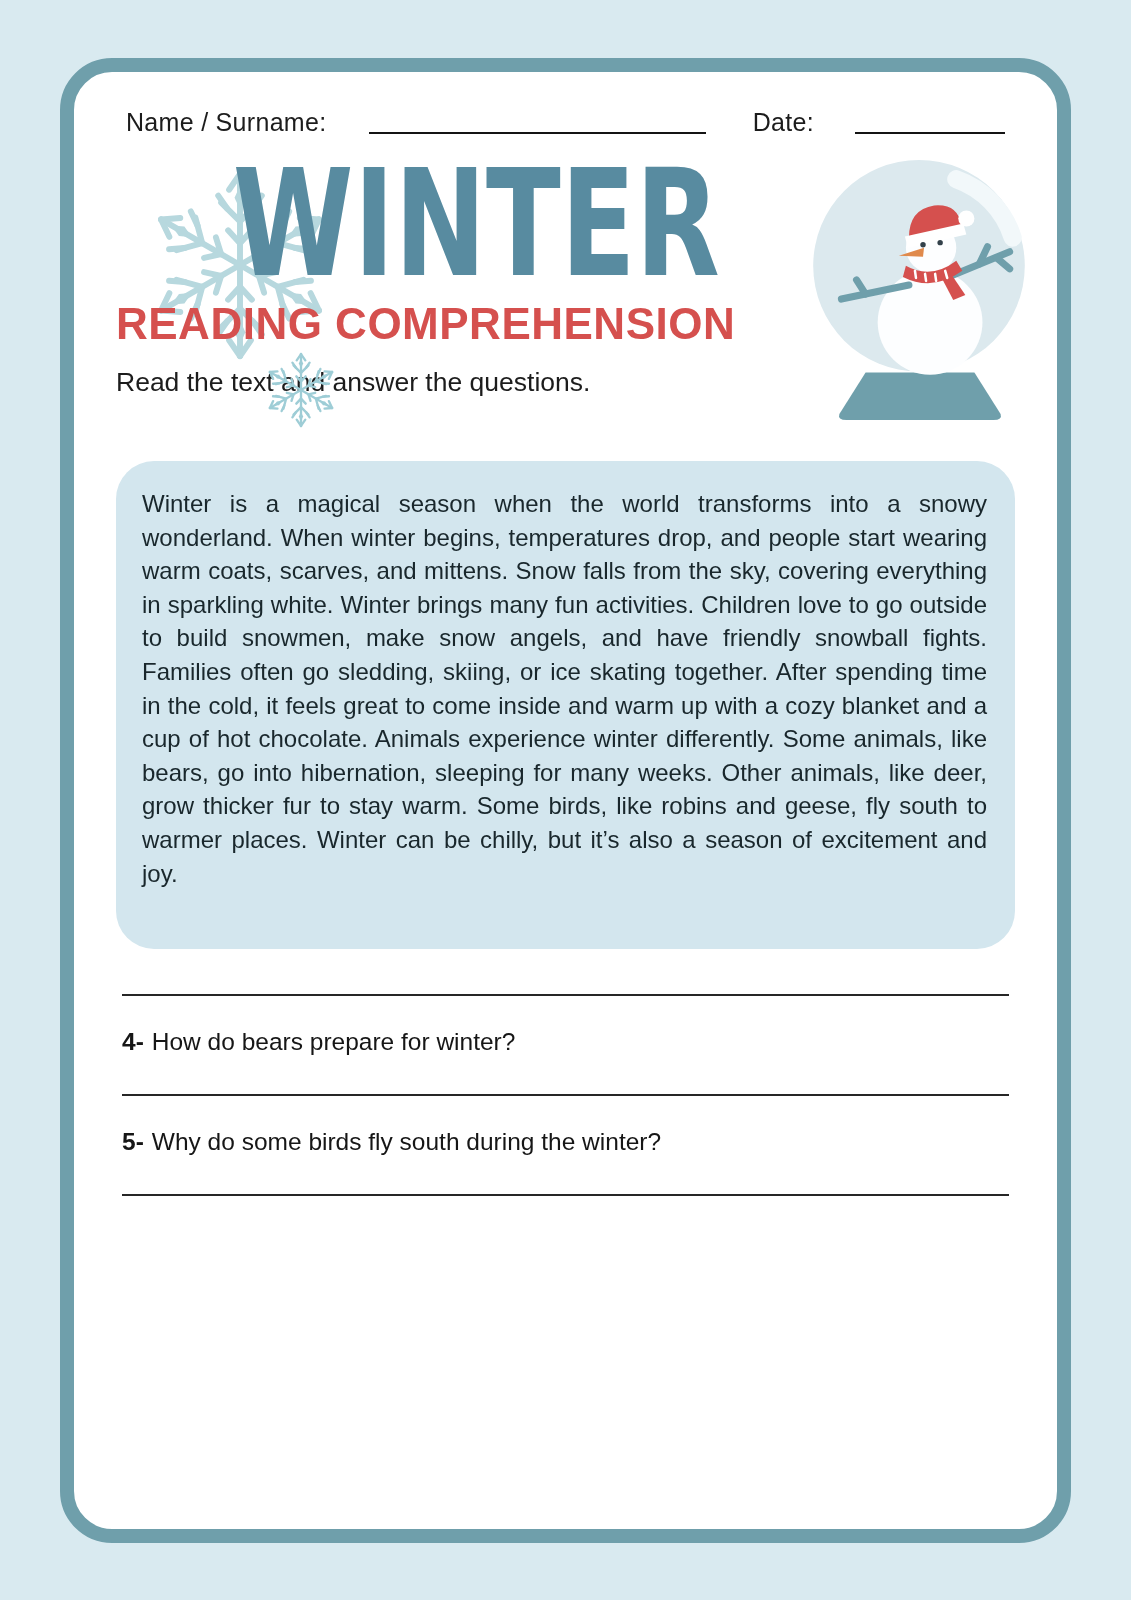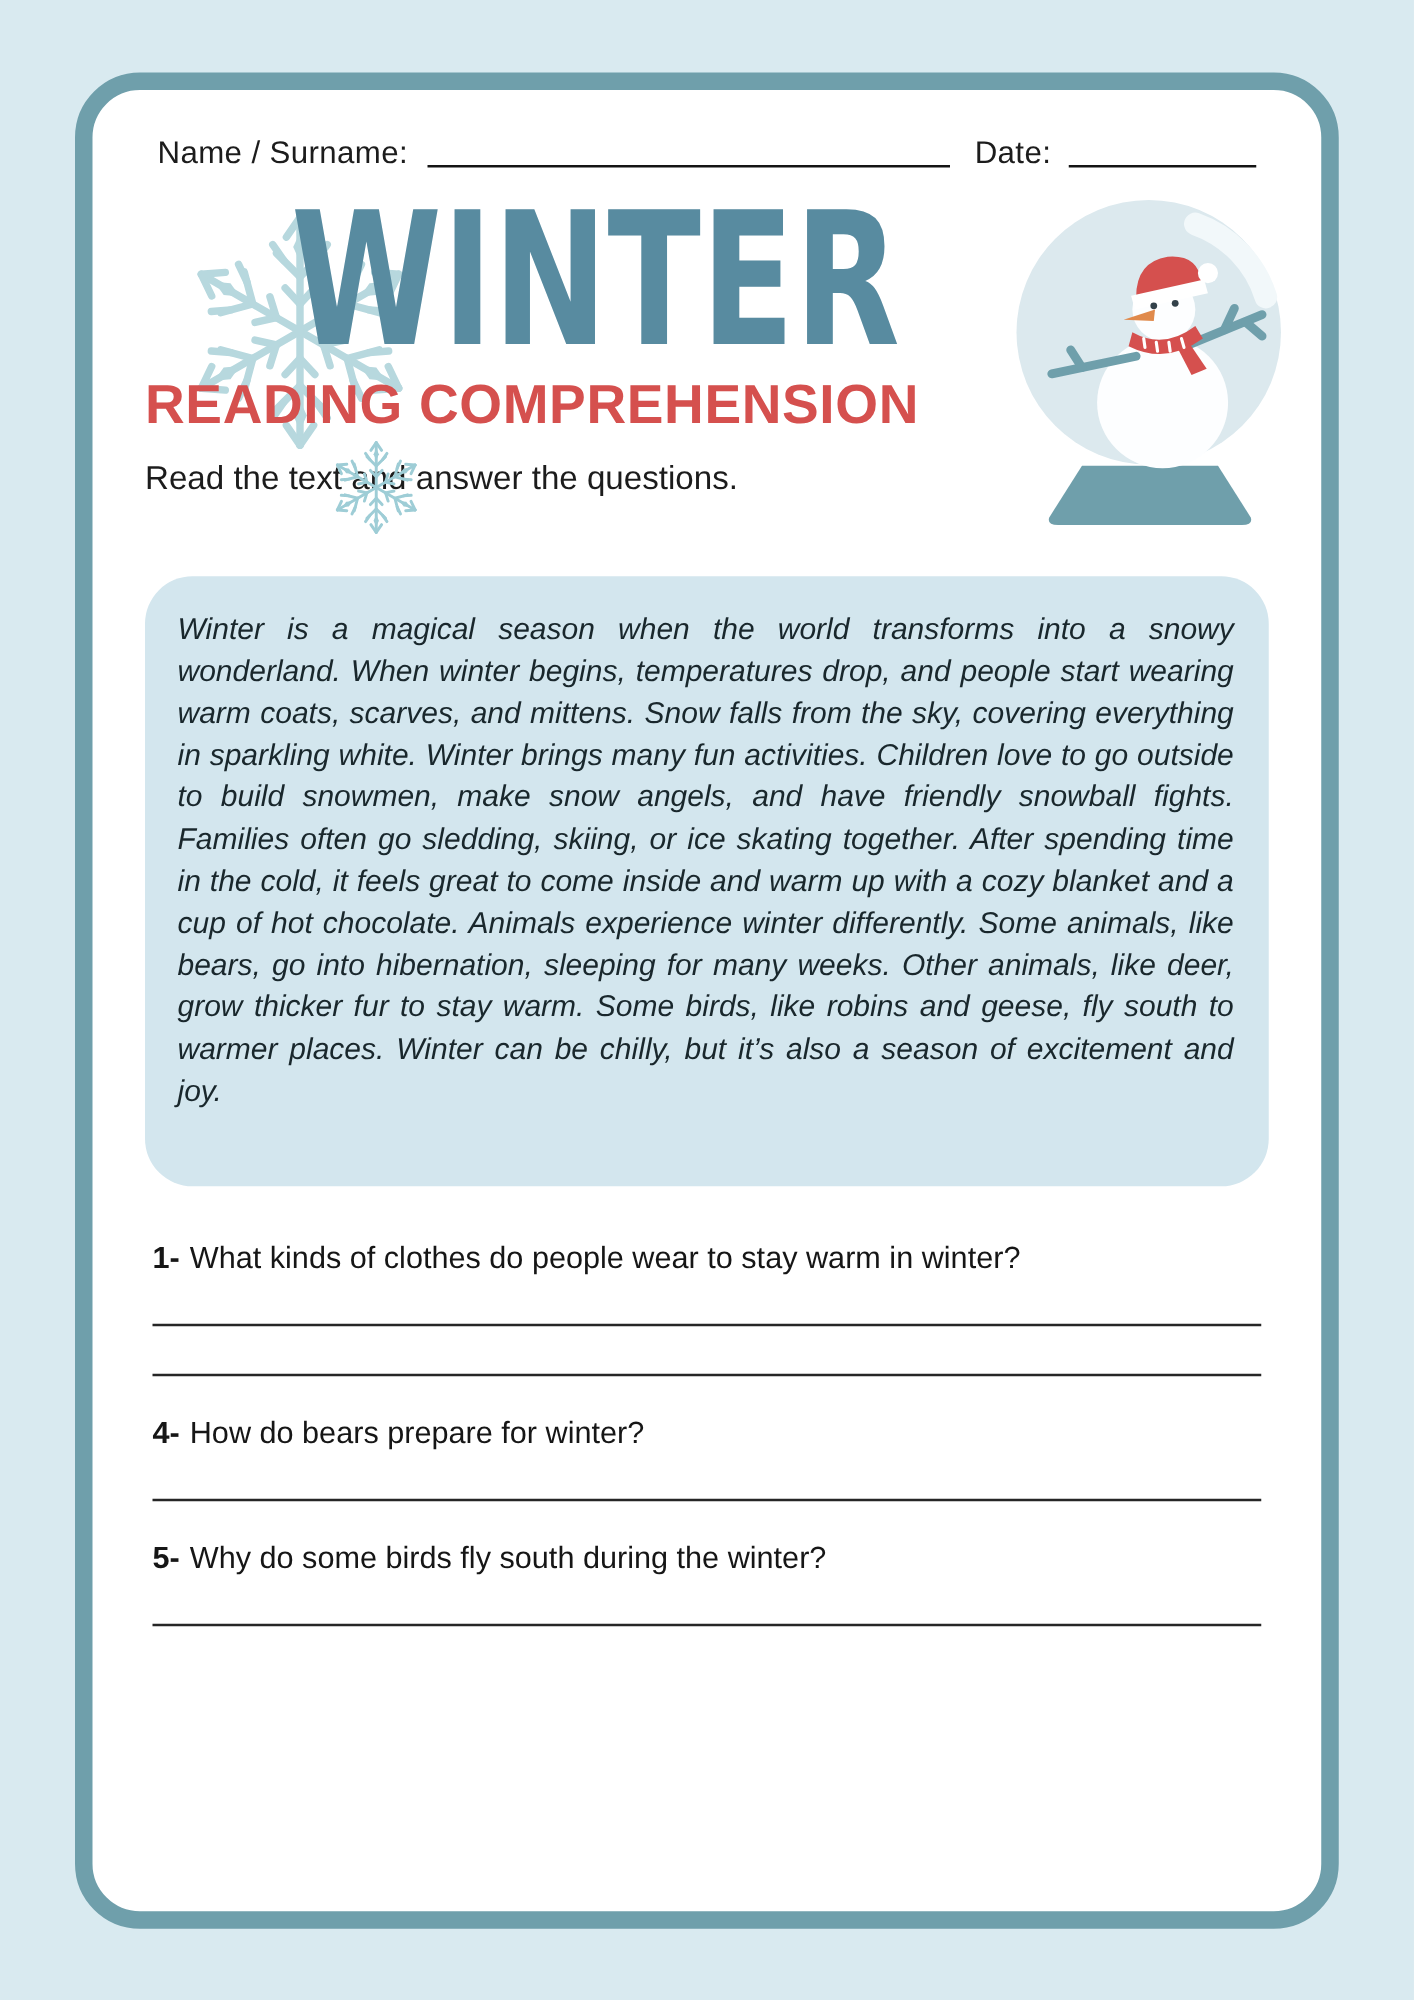--- a/index.html
+++ b/index.html
@@ -18,20 +18,21 @@
     border-radius: 52px;
     padding: 36px 42px 0 42px;
     overflow: hidden;
   }
   
   .header-row {
     display: flex; align-items: flex-end;
     font-size: 25px; color: var(--ink, #1c1c1c);
     padding: 0 10px;
     letter-spacing: 0.3px;
+    gap: 27px;
   }
   .hr-label { white-space: nowrap; }
   .name-line {
     flex: 1;
     border-bottom: 2.3px solid #141414;
     margin: 0 20px 3px 16px;
     height: 1px;
   }
   .date-line {
     width: 150px;
@@ -72,21 +73,20 @@
     margin: 18px 0 0;
   }
   
   .passage-box {
     box-sizing: border-box;
     margin-top: 26px;
     min-height: 488px;
     background: var(--passage-bg, #d3e6ee);
     border-radius: 38px;
     padding: 26px 28px 26px 26px;
-    font-style: italic;
   }
   .passage-text {
     margin: 0;
     font-size: 24px;
     line-height: 1.40;
     color: #19272c;
     text-align: justify;
   }
   
   .questions { margin-top: 44px; padding: 0 6px; }
@@ -194,26 +194,20 @@
 
     <p class="instruction">Read the text and answer the questions.</p>
   </div>
 
   <div class="passage-box">
     <p class="passage-text">Winter is a magical season when the world transforms into a snowy wonderland. When winter begins, temperatures drop, and people start wearing warm coats, scarves, and mittens. Snow falls from the sky, covering everything in sparkling white. Winter brings many fun activities. Children love to go outside to build snowmen, make snow angels, and have friendly snowball fights. Families often go sledding, skiing, or ice skating together. After spending time in the cold, it feels great to come inside and warm up with a cozy blanket and a cup of hot chocolate. Animals experience winter differently. Some animals, like bears, go into hibernation, sleeping for many weeks. Other animals, like deer, grow thicker fur to stay warm. Some birds, like robins and geese, fly south to warmer places. Winter can be chilly, but it’s also a season of excitement and joy.</p>
   </div>
 
   <div class="questions">
 
-    <div class="question">
-      <p class="q-text">
-        <span class="q-num">1-</span><span>What kinds of clothes do people wear to stay warm in winter?</span>
-      </p>
-      <div class="answer-line"></div>
-    </div>
 
     <div class="question">
       <div class="answer-line"></div>
     </div>
 
 
     <div class="question">
       <p class="q-text">
         <span class="q-num">4-</span><span>How do bears prepare for winter?</span>
       </p>

